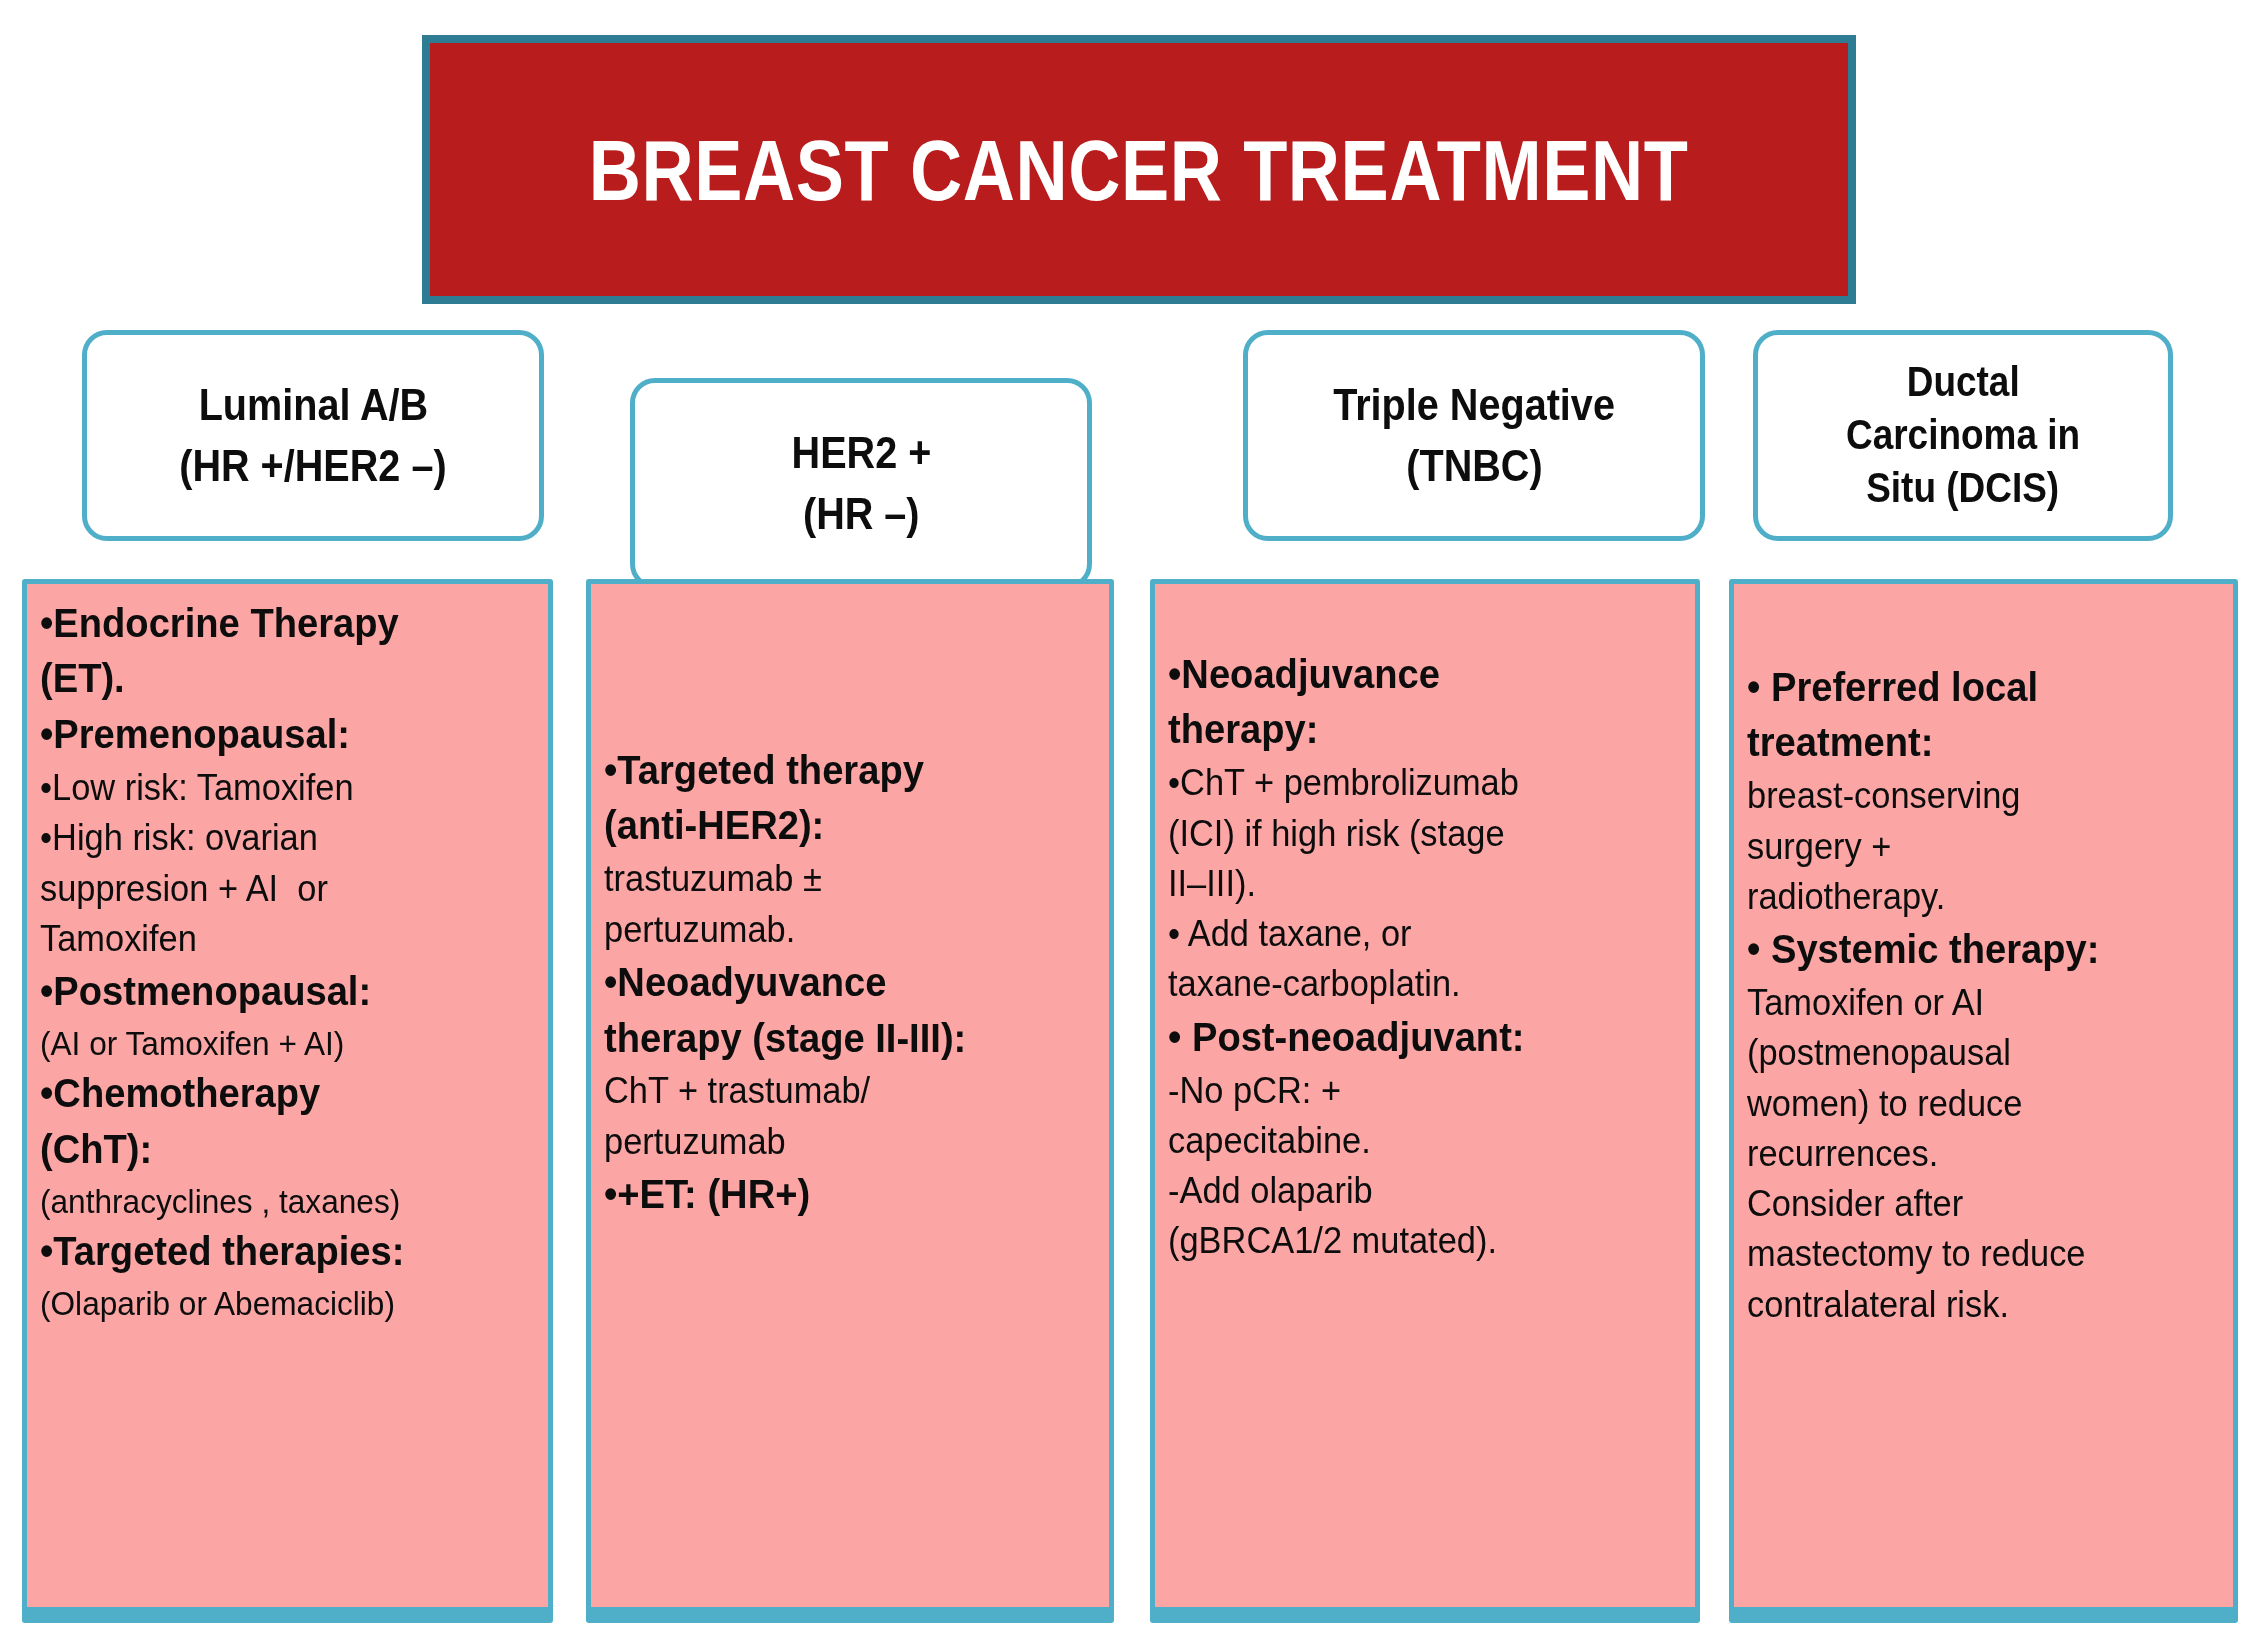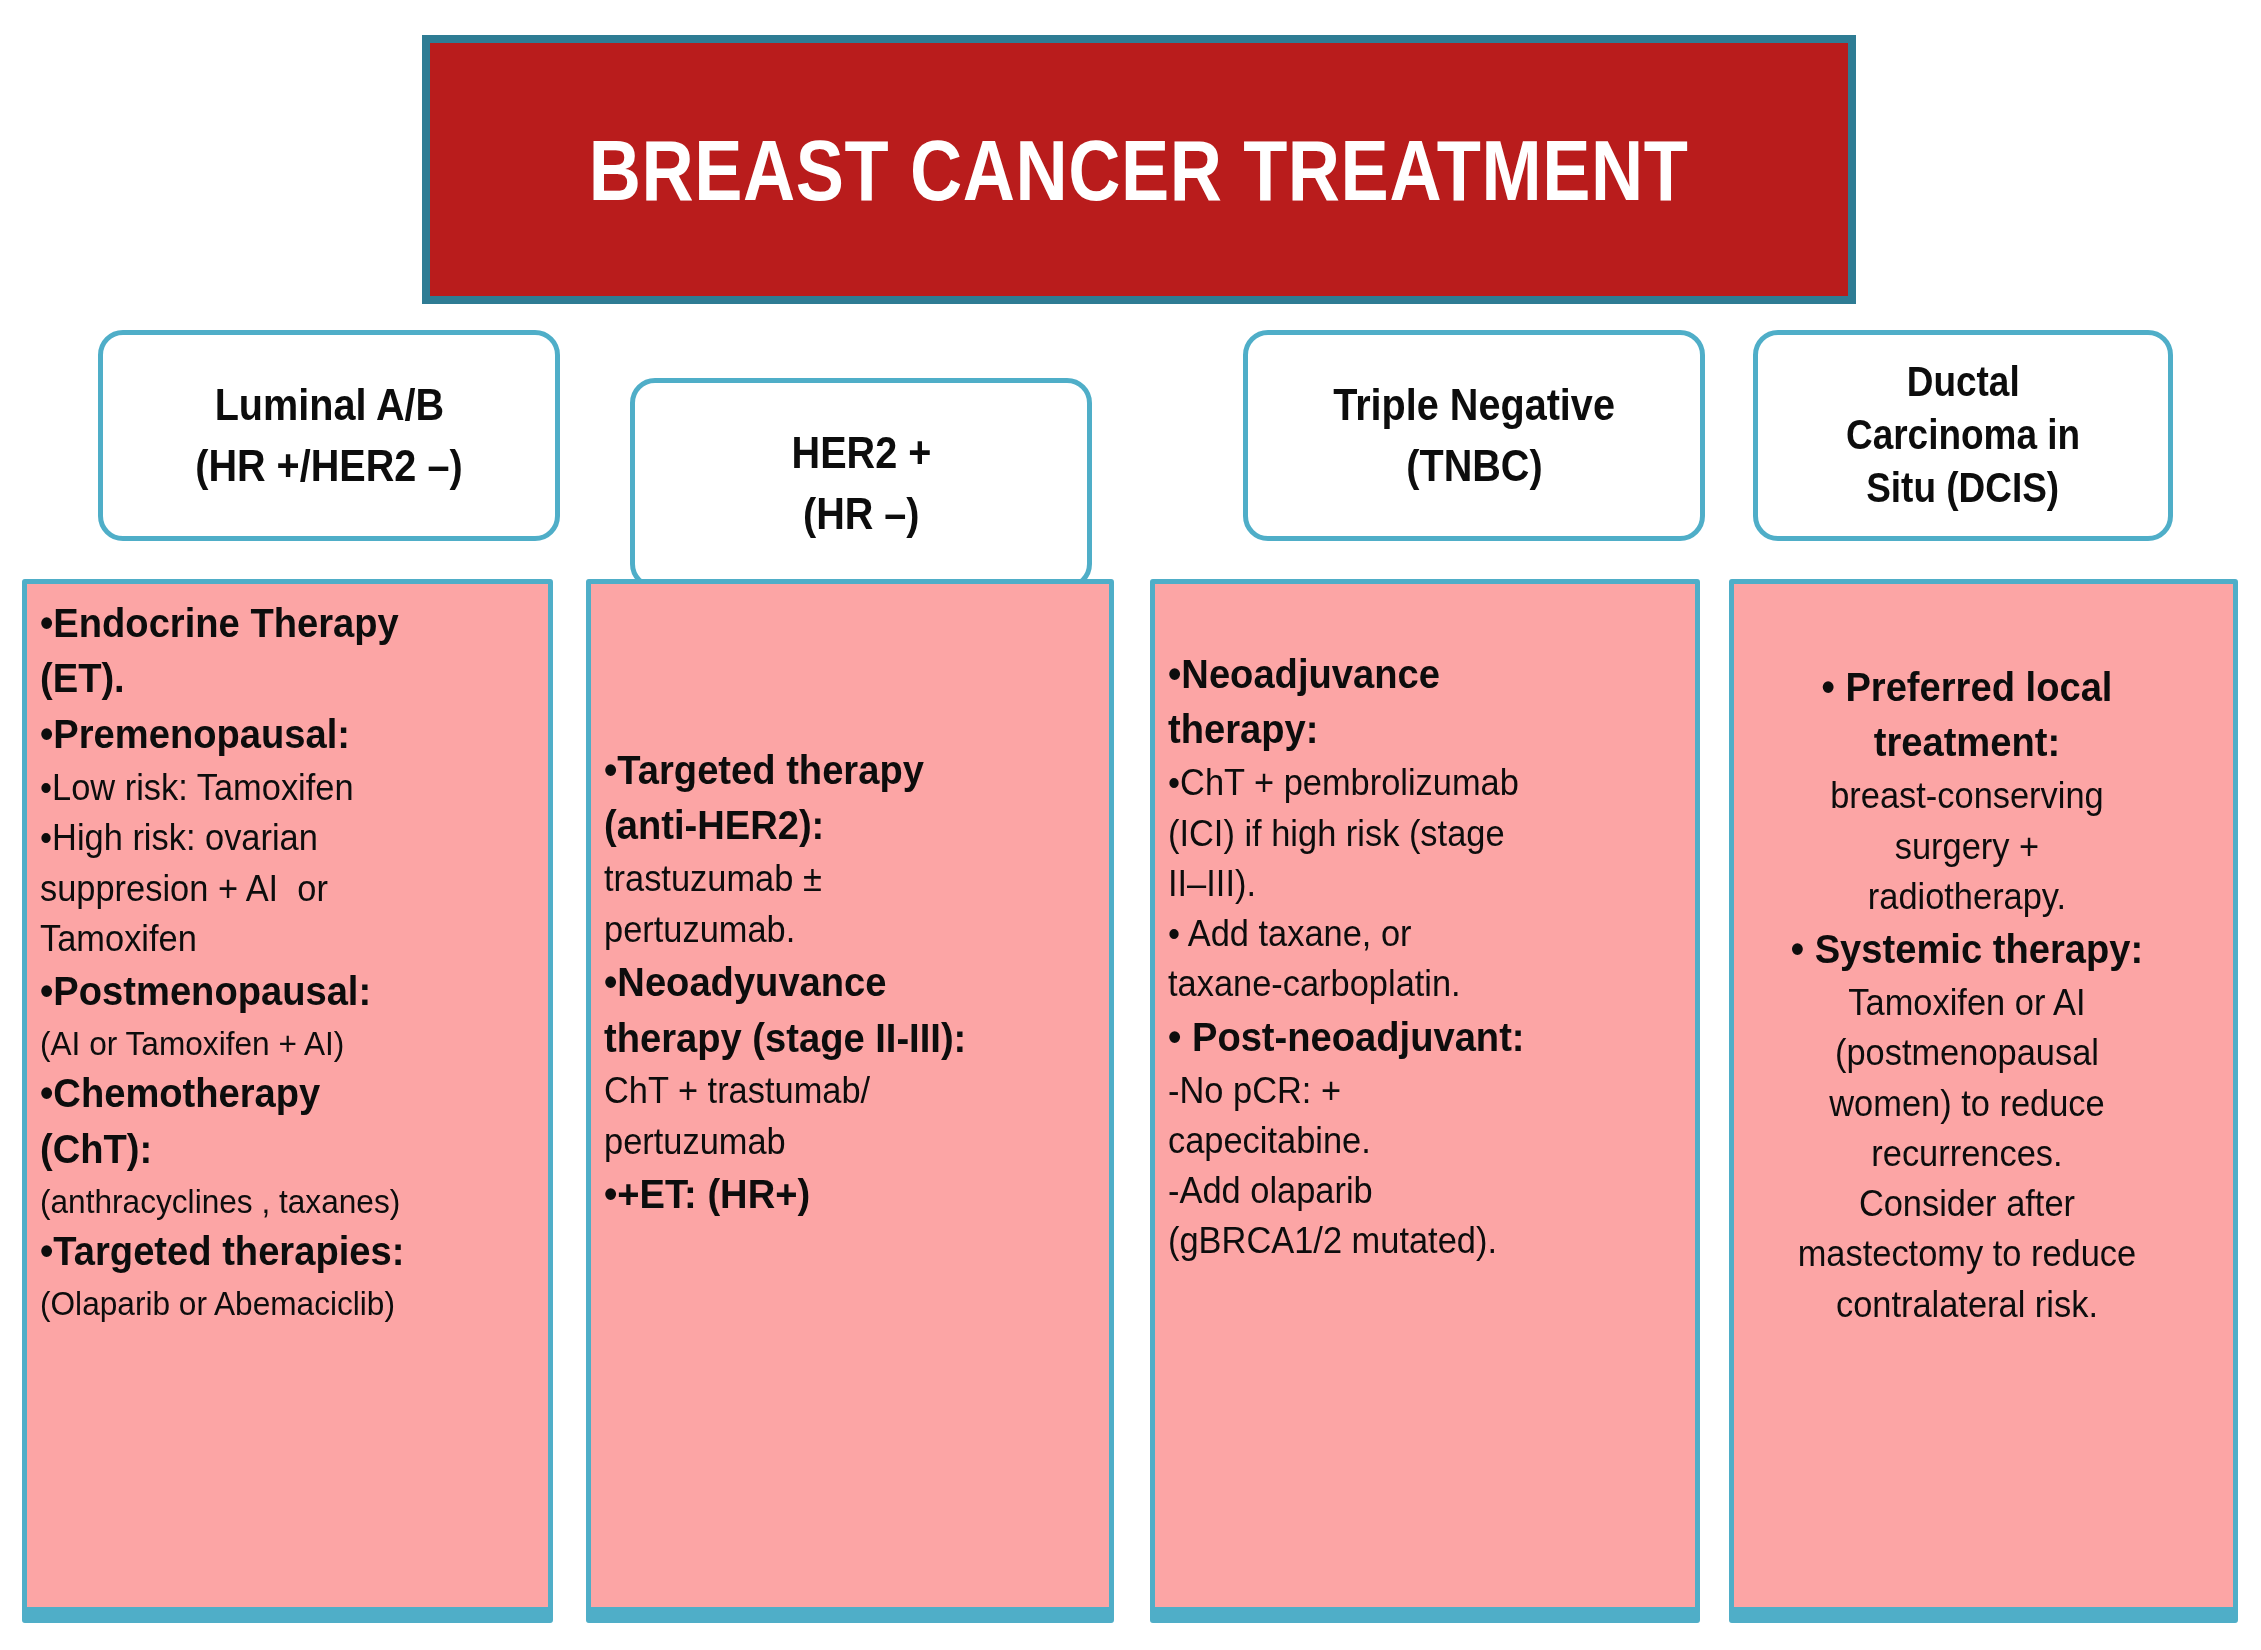--- a/index.html
+++ b/index.html
@@ -38,29 +38,29 @@
     transform: scaleX(0.84);
     transform-origin: center center;
     white-space: nowrap;
     line-height: 1;
   }
 
   
   .col {
     position: absolute;
   }
-  .col-0 { left: 82px;  width: 462px; margin-left: 16px; }
+  .col-0 { left: 82px;  width: 462px; }
   .col-1 { left: 630px;  width: 462px; margin-top: 48px; }
   .col-2 { left: 1243px; width: 462px; }
   .col-3 { left: 1753px; width: 420px; }
 
   .body-col-0 { left: 22px;   width: 531px; }
   .body-col-1 { left: 586px;  width: 528px; }
   .body-col-2 { left: 1150px; width: 550px; }
-  .body-col-3 { left: 1729px; width: 509px; text-align: center; }
+  .body-col-3 { left: 1729px; width: 509px; }
 
   
   .head-box {
     top: 330px;
     height: 211px;
     box-sizing: border-box;
     background: #ffffff;
     border: 5.1px solid #4FAEC8;
     border-radius: 25px;
     display: flex;

